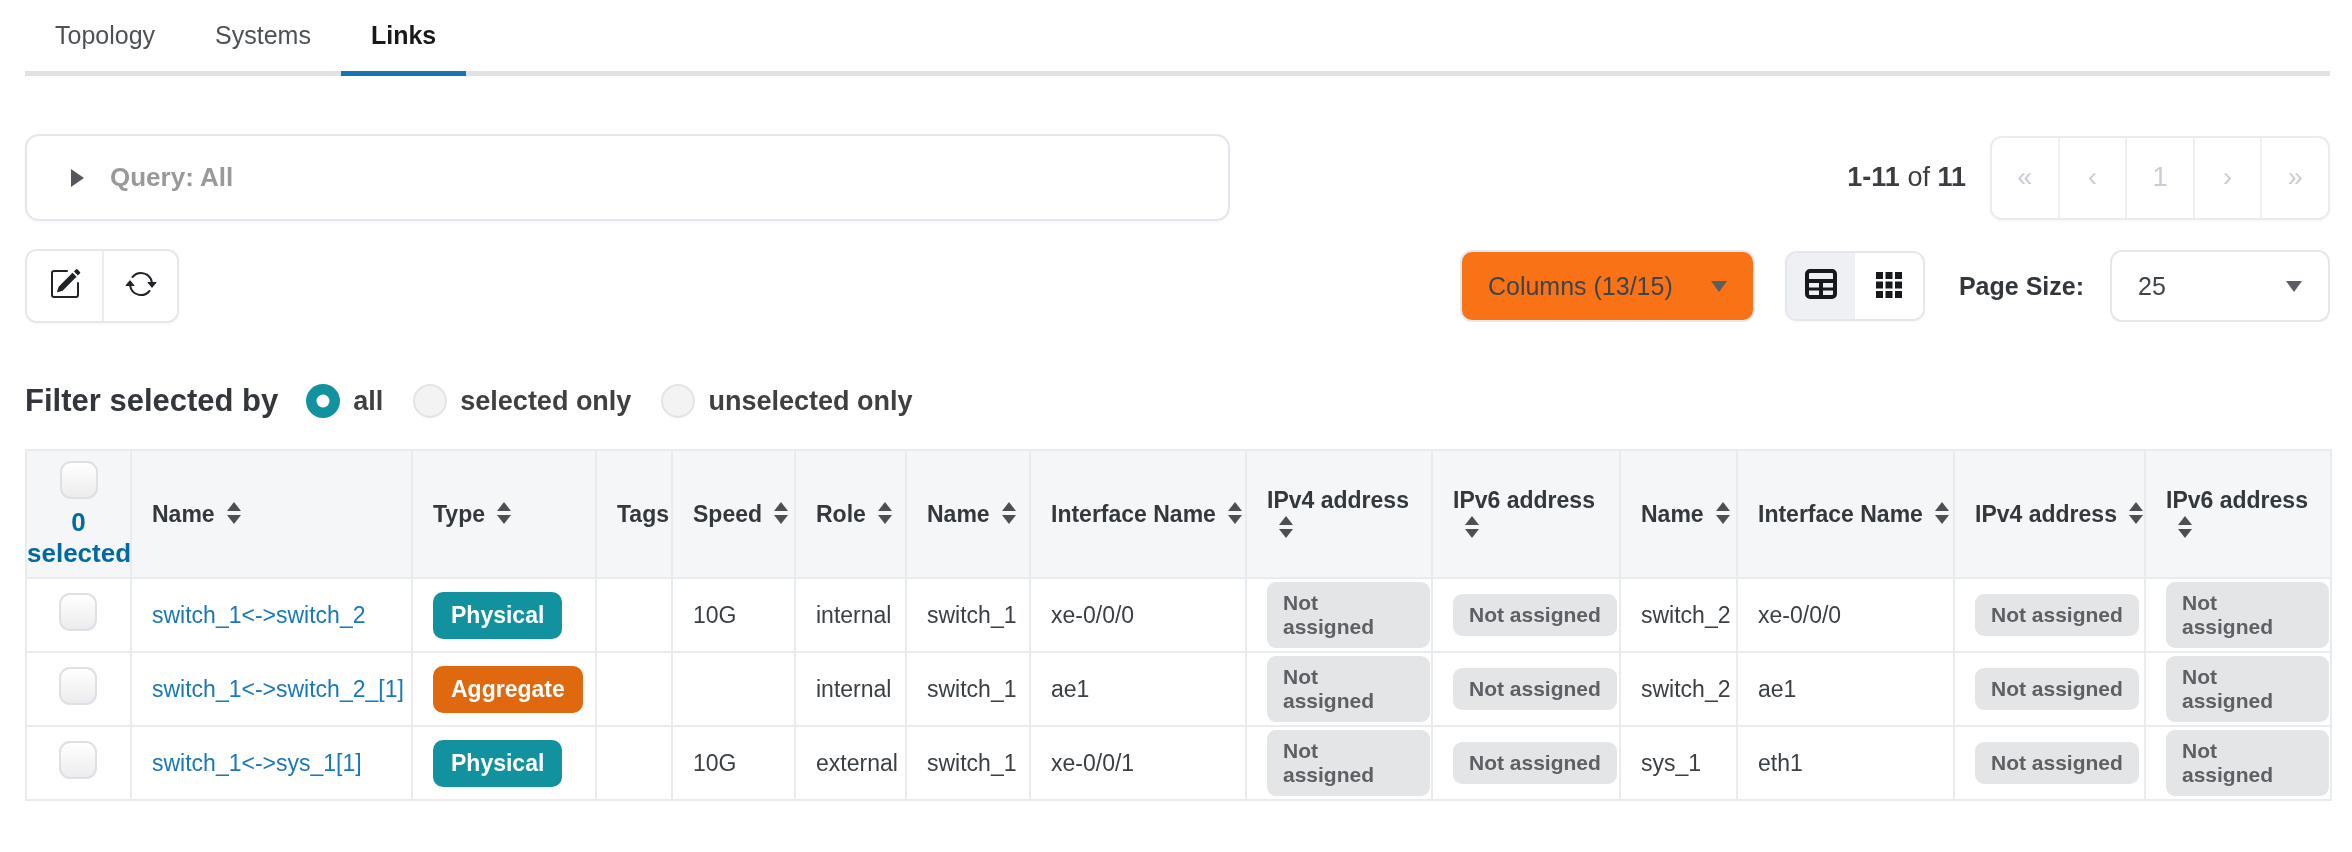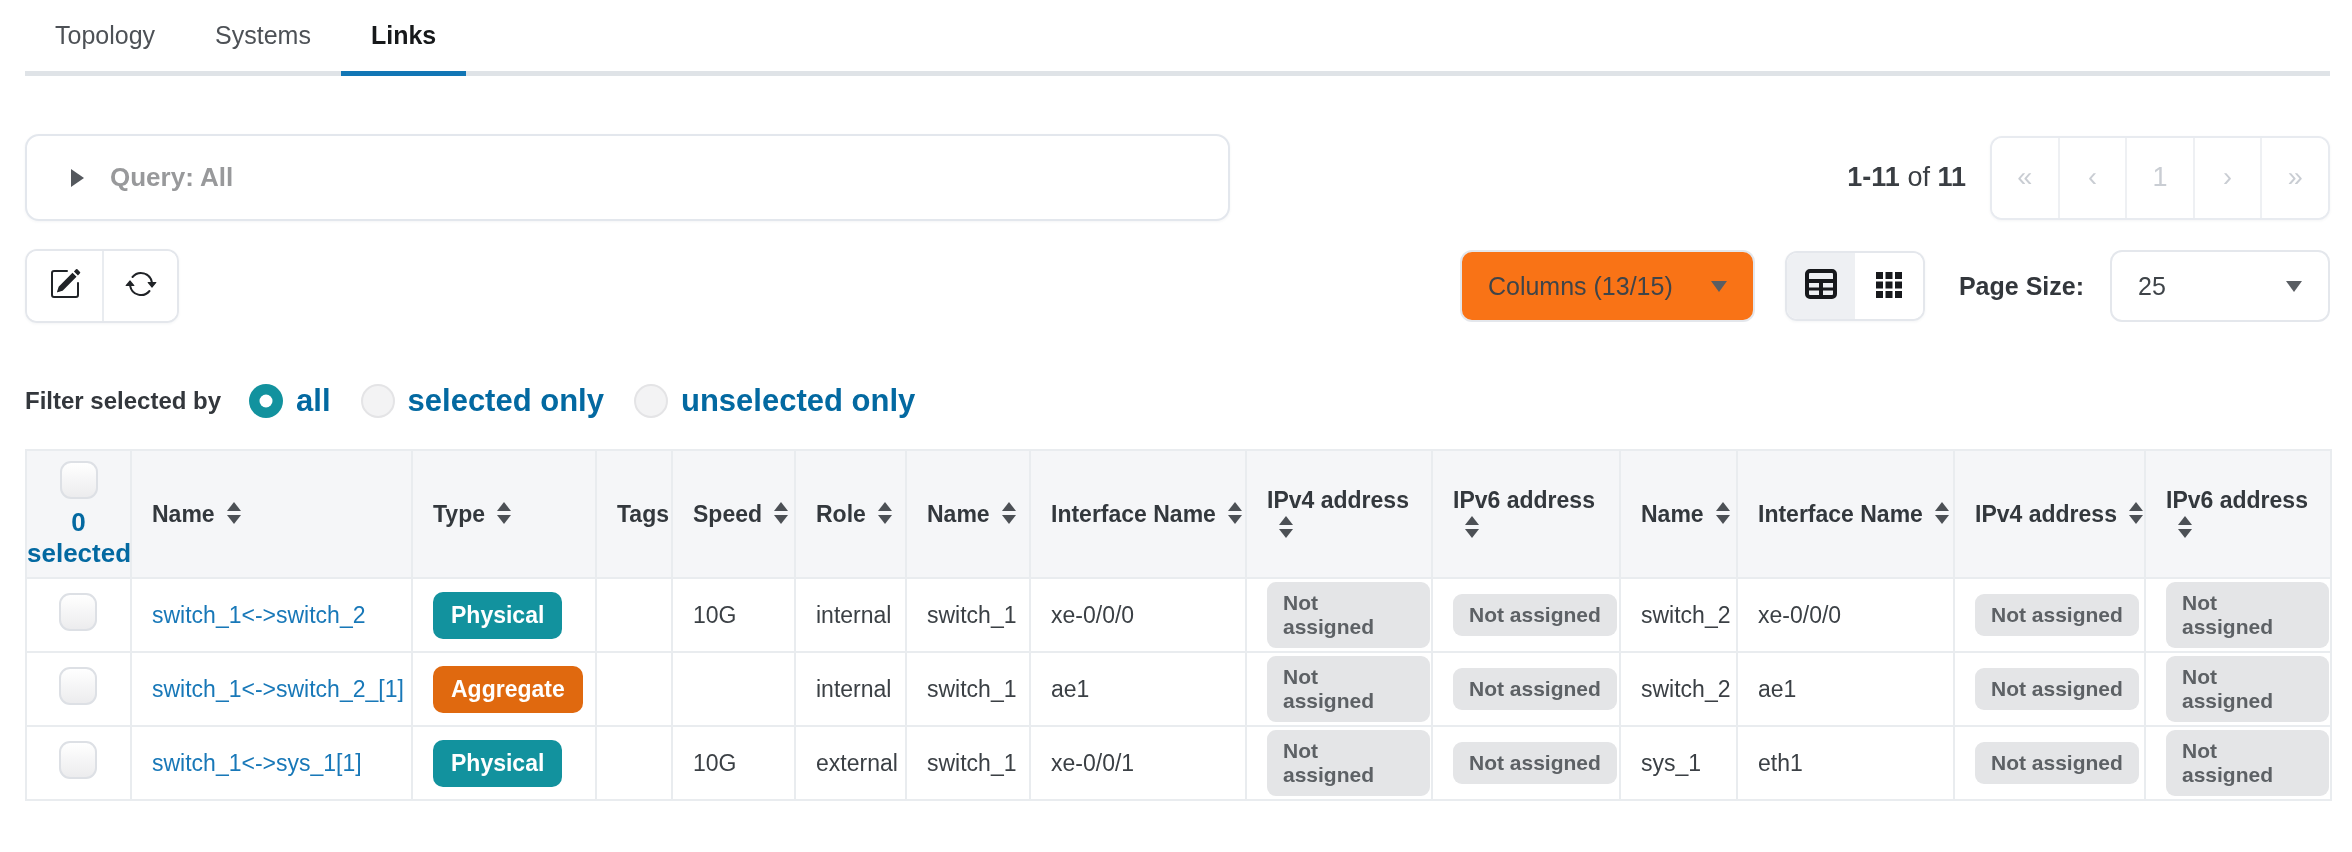--- a/index.html
+++ b/index.html
@@ -69,30 +69,30 @@
   .view-btn svg { width:34px; height:34px; }
   .ps-label { margin-left:34px; font-size:25px; font-weight:bold; color:#33373c; white-space:nowrap; }
   .ps-select {
     margin-left:26px; width:220px; height:72px; border:2px solid #e4e7ec; border-radius:12px; background:#fff;
     display:flex; align-items:center; justify-content:space-between; padding:0 26px;
     font-size:25px; color:#3f4449; cursor:pointer;
   }
 
   
   .filter-row { display:flex; align-items:center; margin:58px 22px 0 25px; height:40px; }
-  .filter-label { font-size:24px; font-weight:bold; color:#33373c; margin-right:28px; }
+  .filter-label { font-size:31px; font-weight:bold; color:#33373c; margin-right:28px; }
   .radio-opt { display:flex; align-items:center; gap:13px; margin-right:30px; cursor:pointer; }
   .radio { width:34px; height:34px; border-radius:50%; position:relative; flex:none; }
   .radio.unchecked { background:#f3f3f4; border:2px solid #e4e4e6; }
   .radio.checked { background:#12929e; }
   .radio.checked::after {
     content:""; position:absolute; width:13px; height:13px; border-radius:50%; background:#fff;
     left:50%; top:50%; transform:translate(-50%,-50%);
   }
-  .radio-label { font-size:31px; font-weight:bold; color:#0369a1; }
+  .radio-label { font-size:27px; font-weight:bold; color:#404040; }
 
   
   table.links {
     margin:28px 22px 0 25px; width:2305px; border-collapse:collapse; table-layout:fixed;
   }
   table.links th, table.links td { border:2px solid #e9ecef; vertical-align:middle; }
   th.group-cell { height:77px; background:#f5f6f8; font-size:24px; font-weight:bold; color:#33383d; text-align:center; }
   th.col-cell { height:97px; background:#f5f6f8; font-size:23px; font-weight:bold; color:#33383d; text-align:left; padding-left:20px; }
   th.sel-cell { background:#f5f6f8; text-align:center; padding:10px 0 8px 0; }
   td { height:74px; font-size:23px; color:#3b4045; padding-left:20px; background:#fff; }

